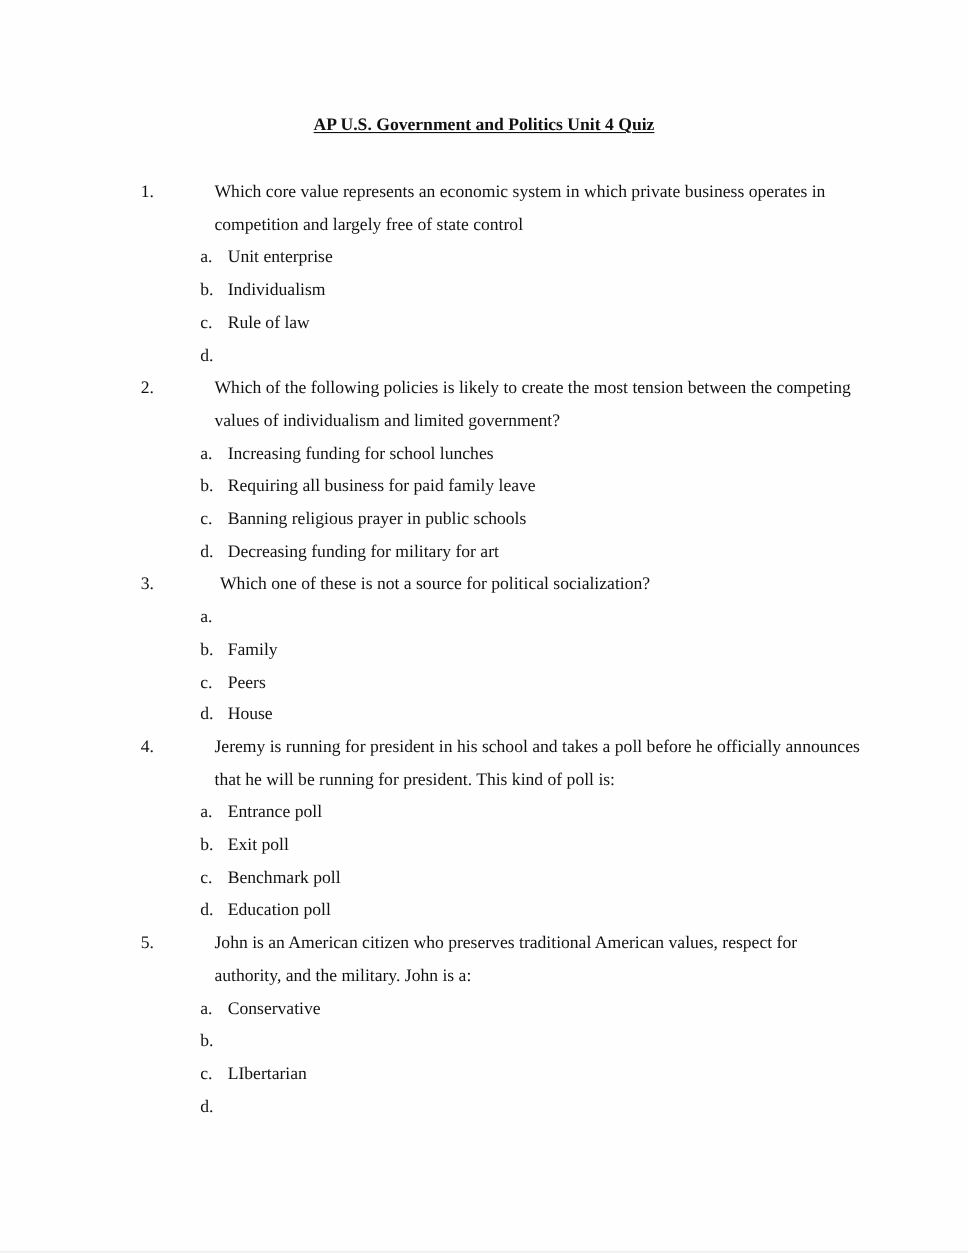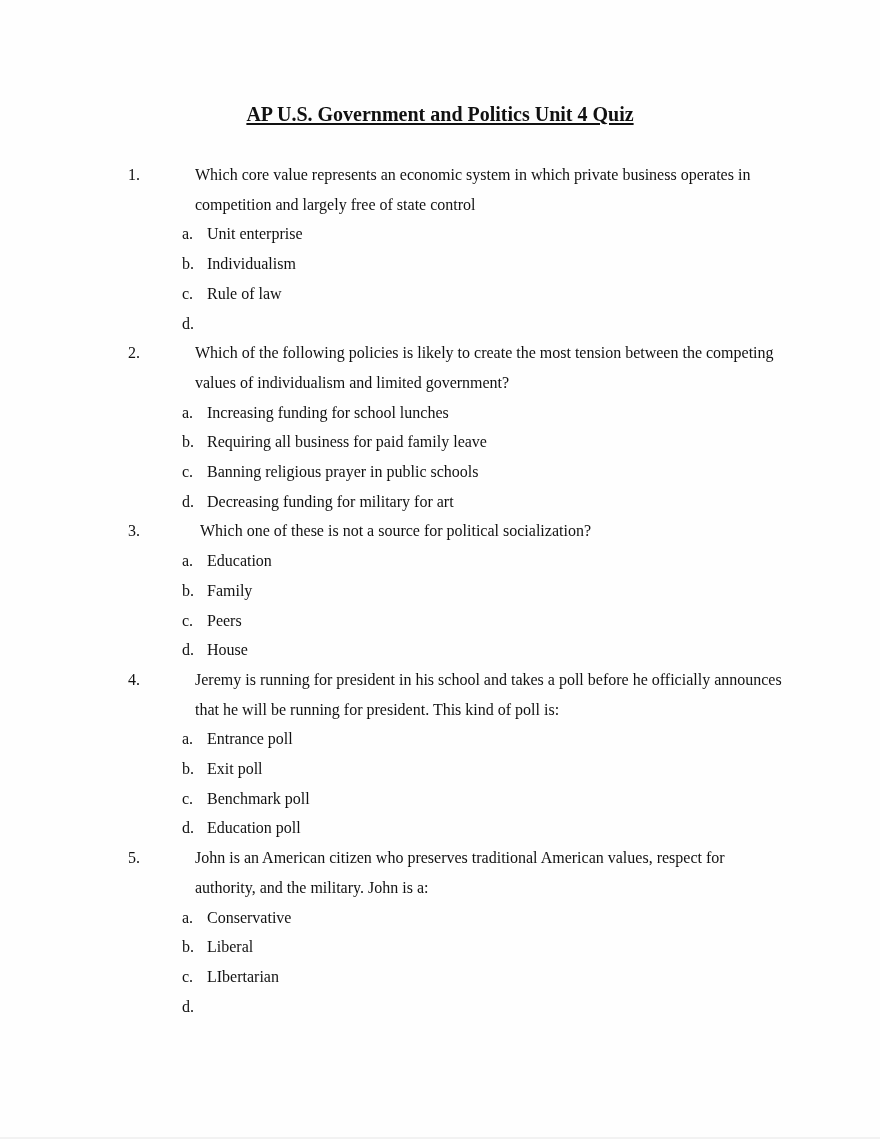--- a/index.html
+++ b/index.html
@@ -23,21 +23,21 @@
       background: #fefefe;
       border-bottom: 2px solid #f2f2f2;
     }
     .title {
       position: absolute;
       top: 103px;
       left: 0;
       width: 880px;
       text-align: center;
       font-weight: bold;
-      font-size: 20px;
+      font-size: 16px;
       text-decoration: underline;
       text-underline-offset: 2px;
       line-height: 22px;
     }
     .quiz {
       position: absolute;
       top: 160px;
       left: 128px;
       width: 660px;
       font-size: 16px;
@@ -135,21 +135,20 @@
     </div>
 
     <div class="question">
       <div class="q-row">
         <span class="q-num">3.</span>
         <span class="q-text extra-indent">Which one of these is not a source for political socialization?</span>
       </div>
       <ul class="options">
         <li class="option">
             <span class="opt-letter">a.</span>
-            <span class="opt-text">Education</span>
           </li>
         <li class="option">
             <span class="opt-letter">b.</span>
             <span class="opt-text">Family</span>
           </li>
         <li class="option">
             <span class="opt-letter">c.</span>
             <span class="opt-text">Peers</span>
           </li>
         <li class="option">
@@ -189,21 +188,20 @@
         <span class="q-num">5.</span>
         <span class="q-text">John is an American citizen who preserves traditional American values, respect for authority, and the military. John is a:</span>
       </div>
       <ul class="options">
         <li class="option">
             <span class="opt-letter">a.</span>
             <span class="opt-text">Conservative</span>
           </li>
         <li class="option">
             <span class="opt-letter">b.</span>
-            <span class="opt-text">Liberal</span>
           </li>
         <li class="option">
             <span class="opt-letter">c.</span>
             <span class="opt-text">LIbertarian</span>
           </li>
         <li class="option">
             <span class="opt-letter">d.</span>
           </li>
       </ul>
     </div>

